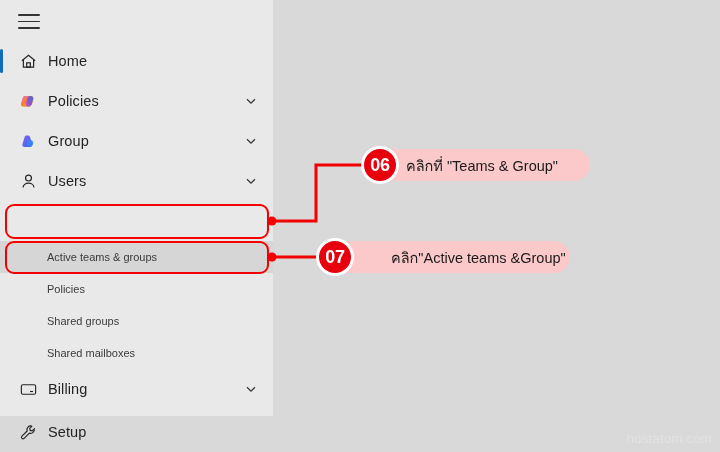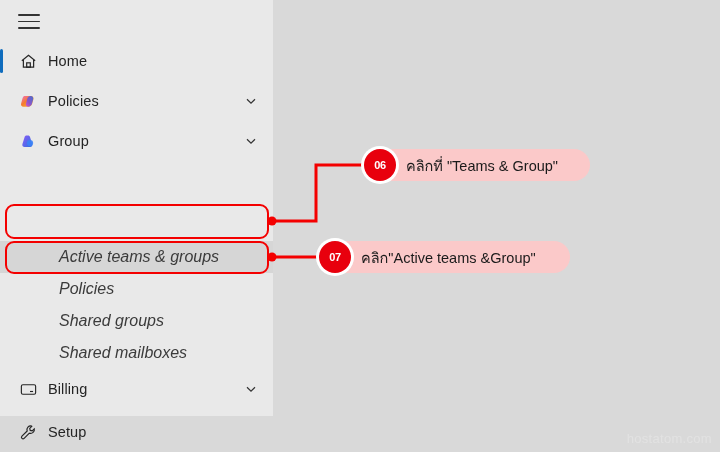--- a/index.html
+++ b/index.html
@@ -80,25 +80,24 @@
   
   .sub-row {
     position: absolute;
     left: 0;
     width: 273px; height: 32px;
     display: flex; align-items: center;
     cursor: pointer;
   }
   .sub-label {
     position: absolute;
-    left: 59px;
-    font-size: 16px;
+    left: 47px;
+    font-size: 11px;
     color: #3b3b3b;
     white-space: nowrap;
-    font-style: italic;
   }
   .sub-row.selected { background: #d6d6d6; }
 
   
   .hl-box {
     position: absolute;
     border: 2.6px solid #f40000;
     border-radius: 9px;
     pointer-events: none;
   }
@@ -129,21 +128,21 @@
     background: #ffffff;
     display: flex;
     align-items: center; justify-content: center;
   }
   .callout-badge i {
     width: 32px; height: 32px;
     border-radius: 50%;
     background: #e8000d;
     color: #fff;
     font-style: normal;
-    font-size: 11px;
+    font-size: 18px;
     font-weight: bold;
     display: flex;
     align-items: center; justify-content: center;
     letter-spacing: -0.3px;
   }
   .callout-text {
     margin-left: 44px;
     margin-right: 14px;
     font-size: 14.5px;
     color: #1a1a1a;
@@ -225,20 +224,34 @@
         </svg>
       </span>
       <span class="nav-label">Group</span>
       <span class="nav-chev">
         <svg width="16" height="16" viewBox="0 0 16 16" fill="none" stroke="#333" stroke-width="1.2">
             <path d="M4 6.3 8 10.2l4-3.9"></path>
           </svg>
       </span>
     </div>
 
+    <div class="nav-row" style="top:161px">
+      <span class="nav-ico">
+        <svg width="19" height="19" viewBox="0 0 20 20" fill="none" stroke="#242424" stroke-width="1.25">
+          <circle cx="10" cy="6.4" r="3.1"></circle>
+          <path d="M4.3 16.3c0-2.7 2.6-4.5 5.7-4.5s5.7 1.8 5.7 4.5"></path>
+        </svg>
+      </span>
+      <span class="nav-label">Users</span>
+      <span class="nav-chev">
+        <svg width="16" height="16" viewBox="0 0 16 16" fill="none" stroke="#333" stroke-width="1.2">
+            <path d="M4 6.3 8 10.2l4-3.9"></path>
+          </svg>
+      </span>
+    </div>
 
 
     <div class="sub-row selected" style="top:241px">
       <span class="sub-label">Active teams &amp; groups</span>
     </div>
     <div class="sub-row" style="top:273px">
       <span class="sub-label">Policies</span>
     </div>
     <div class="sub-row" style="top:305px">
       <span class="sub-label">Shared groups</span>
@@ -284,21 +297,21 @@
     <circle cx="272" cy="257" r="4.5" fill="#f40000"></circle>
   </svg>
 
   <div class="callout" style="left:362px; top:149px; width:228px;">
     <span class="callout-badge">
       <i>06</i>
     </span>
     <span class="callout-text">คลิกที่ "Teams &amp; Group"</span>
   </div>
 
-  <div class="callout" style="left:317px; top:241px; width:253px;">
+  <div class="callout" style="left:317px; top:241px; width:253px;padding-left:30px;">
     <span class="callout-badge">
       <i>07</i>
     </span>
     <span class="callout-text">คลิก"Active teams &amp;Group"</span>
   </div>
 
   <div id="watermark">hostatom.com</div>
 
 </div>
 

